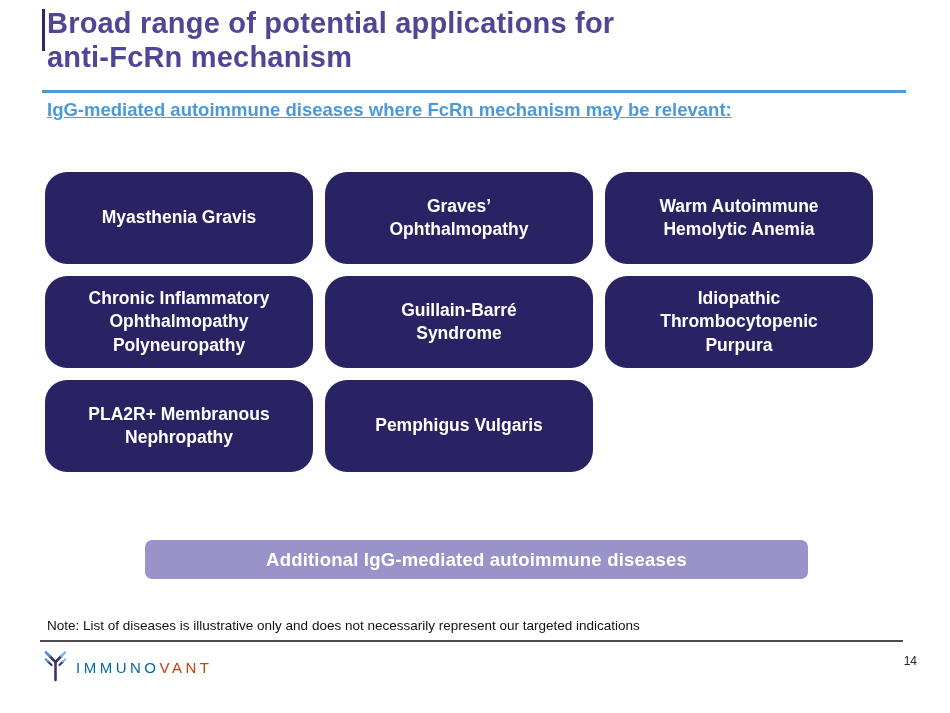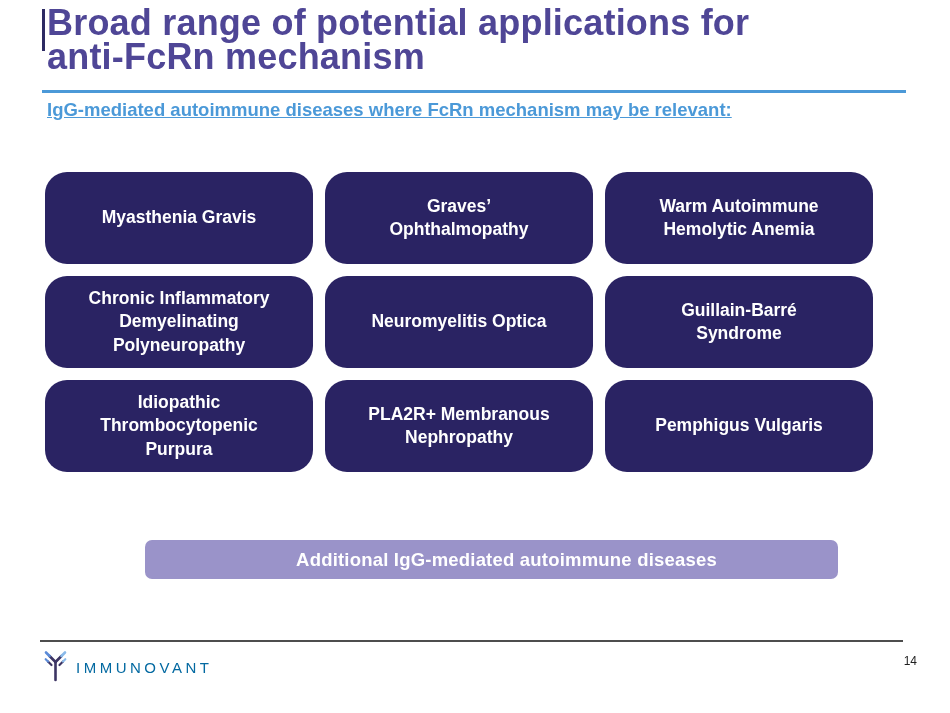--- a/index.html
+++ b/index.html
@@ -14,21 +14,21 @@
   .accent-bar {
     position: absolute;
     left: 42px; top: 9px;
     width: 3px; height: 42px;
     background: #2d2a63;
   }
   .title {
     position: absolute;
     left: 47px; top: 6px;
     width: 760px;
-    font-size: 36px;
+    font-size: 29px;
     font-weight: bold;
     color: #4f4696;
     line-height: 34px;
     white-space: pre-line;
     letter-spacing: 0.2px;
   }
   .blue-rule {
     position: absolute;
     left: 42px; top: 90px;
     width: 864px; height: 3px;
@@ -74,21 +74,20 @@
     width: 663px; height: 39px;
     background: #9a93c9;
     border-radius: 7px;
     display: flex;
     align-items: center;
     justify-content: center;
     color: #ffffff;
     font-weight: bold;
     font-size: 18.5px;
     letter-spacing: 0.2px;
-    padding-left: 30px;
   }
   .note {
     position: absolute;
     left: 47px; top: 618px;
     font-size: 13.5px;
     color: #111111;
   }
   .footer-divider {
     position: absolute;
     left: 40px; top: 640px;
@@ -102,21 +101,21 @@
     align-items: center;
   }
   .logo-icon { width: 27px; height: 34px; }
   .logo-text {
     margin-left: 7px;
     font-size: 15px;
     letter-spacing: 3.5px;
     font-weight: normal;
   }
   .logo-text .primary { color: #0369a1; }
-  .logo-text .secondary { color: #0369a1; }
+  .logo-text .secondary { color: #c2410c; }
   .page-number {
     position: absolute;
     right: 33px; top: 654px;
     font-size: 12px;
     font-weight: normal;
     color: #1f1f1f;
   }
 </style>
 </head>
 <body>
@@ -132,35 +131,35 @@
 
   <div class="subtitle">IgG-mediated autoimmune diseases where FcRn mechanism may be relevant:</div>
 
   <div class="disease-grid">
     <div class="disease-box">Myasthenia Gravis</div>
     <div class="disease-box">Graves’
 Ophthalmopathy</div>
     <div class="disease-box">Warm Autoimmune
 Hemolytic Anemia</div>
     <div class="disease-box">Chronic Inflammatory
-Demyelinating
+Ophthalmopathy
 Polyneuropathy</div>
-    <div class="disease-box">Neuromyelitis Optica</div>
     <div class="disease-box">Guillain-Barré
 Syndrome</div>
     <div class="disease-box">Idiopathic
 Thrombocytopenic
 Purpura</div>
     <div class="disease-box">PLA2R+ Membranous
 Nephropathy</div>
     <div class="disease-box">Pemphigus Vulgaris</div>
   </div>
 
   <div class="banner">Additional IgG-mediated autoimmune diseases</div>
 
+  <div class="note">Note: List of diseases is illustrative only and does not necessarily represent our targeted indications</div>
 
   <div class="footer-divider"></div>
 
   <div class="footer-logo">
     <svg class="logo-icon" viewBox="0 0 26 34" fill="none" xmlns="http://www.w3.org/2000/svg">
       <path d="M13 12 L13 30" stroke="#3d3564" stroke-width="2.6" stroke-linecap="round"></path>
       <path d="M13 12 L7 6" stroke="#3d3564" stroke-width="2.6" stroke-linecap="round"></path>
       <path d="M13 12 L19 6" stroke="#3d3564" stroke-width="2.6" stroke-linecap="round"></path>
       <path d="M9 15 L5.5 11.5" stroke="#3d3564" stroke-width="2.2" stroke-linecap="round"></path>
       <path d="M17 15 L20.5 11.5" stroke="#3d3564" stroke-width="2.2" stroke-linecap="round"></path>

